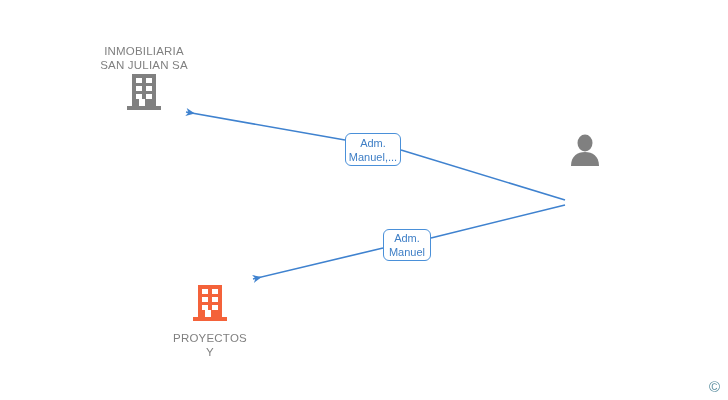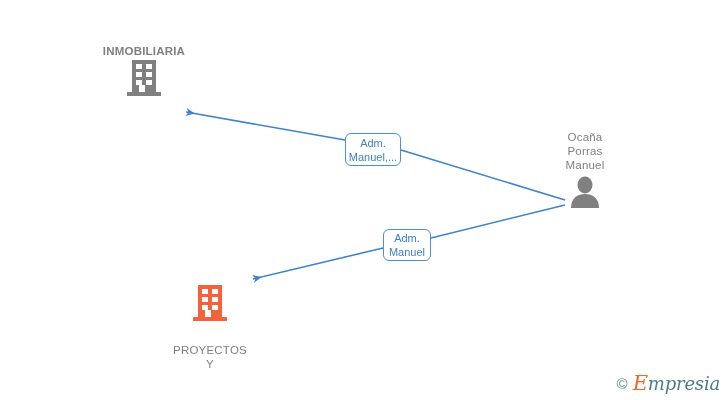--- a/index.html
+++ b/index.html
@@ -106,23 +106,24 @@
       <line x1="565" y1="200" x2="401" y2="150" stroke="#3f82cf" stroke-width="1.6"></line>
       <line x1="345" y1="140" x2="186" y2="112" stroke="#3f82cf" stroke-width="1.6" marker-end="url(#arrowhead)"></line>
     </g>
 
     <g>
       <line x1="565" y1="205" x2="431" y2="238" stroke="#3f82cf" stroke-width="1.6"></line>
       <line x1="383" y1="248" x2="253" y2="279" stroke="#3f82cf" stroke-width="1.6" marker-end="url(#arrowhead)"></line>
     </g>
   </svg>
 
-  <div class="node" style="left:64px; top:44px; width:160px;font-weight:bold;">
+  <div class="node" style="left:64px; top:44px; width:160px;">
     <div class="node-label">
       <span class="ln">INMOBILIARIA</span>
+      <span class="ln">SAN JULIAN SA</span>
     </div>
     <svg class="node-icon" width="34" height="40" viewBox="0 0 34 40">
       <rect x="5" y="2" width="24" height="32" fill="#808080"></rect>
       <rect x="0" y="34" width="34" height="4" fill="#808080"></rect>
       <rect x="9" y="6" width="6" height="5" fill="#ffffff"></rect>
       <rect x="19" y="6" width="6" height="5" fill="#ffffff"></rect>
       <rect x="9" y="14" width="6" height="5" fill="#ffffff"></rect>
       <rect x="19" y="14" width="6" height="5" fill="#ffffff"></rect>
       <rect x="9" y="22" width="6" height="5" fill="#ffffff"></rect>
       <rect x="19" y="22" width="6" height="5" fill="#ffffff"></rect>
@@ -135,46 +136,40 @@
       <rect x="5" y="2" width="24" height="32" fill="#f4623a"></rect>
       <rect x="0" y="34" width="34" height="4" fill="#f4623a"></rect>
       <rect x="9" y="6" width="6" height="5" fill="#ffffff"></rect>
       <rect x="19" y="6" width="6" height="5" fill="#ffffff"></rect>
       <rect x="9" y="14" width="6" height="5" fill="#ffffff"></rect>
       <rect x="19" y="14" width="6" height="5" fill="#ffffff"></rect>
       <rect x="9" y="22" width="6" height="5" fill="#ffffff"></rect>
       <rect x="19" y="22" width="6" height="5" fill="#ffffff"></rect>
       <rect x="12" y="27" width="6" height="7" fill="#ffffff"></rect>
     </svg>
-    <div class="node-label" style="margin-top:20px;">
+    <div class="node-label" style="margin-top:8px;">
       <span class="ln">PROYECTOS</span>
       <span class="ln">Y</span>
     </div>
   </div>
 
   <div class="node" style="left:505px; top:130px; width:160px;">
-    <div class="node-label">
-      <span class="ln">Ocaña</span>
-      <span class="ln">Porras</span>
-      <span class="ln">Manuel</span>
-    </div>
     <svg class="node-icon" style="margin-top:4px;" width="34" height="32" viewBox="0 0 34 32">
       <ellipse cx="17" cy="9" rx="7.5" ry="8.5" fill="#808080"></ellipse>
       <path d="M 3,32 C 3,22 9.5,18 17,18 C 24.5,18 31,22 31,32 Z" fill="#808080"></path>
     </svg>
   </div>
 
   <div class="rel-box" style="left:345px; top:133px; width:56px; height:33px;">
     <span class="ln">Adm.</span>
     <span class="ln">Manuel,...</span>
   </div>
 
   <div class="rel-box" style="left:383px; top:229px; width:48px; height:32px;">
     <span class="ln">Adm.</span>
     <span class="ln">Manuel</span>
   </div>
 
   <div id="watermark">
     <span class="copy">©</span>
-    <span class="brand"><span class="cap">E</span><span>mpresia</span></span>
   </div>
 
 </div>
 
 </body></html>

